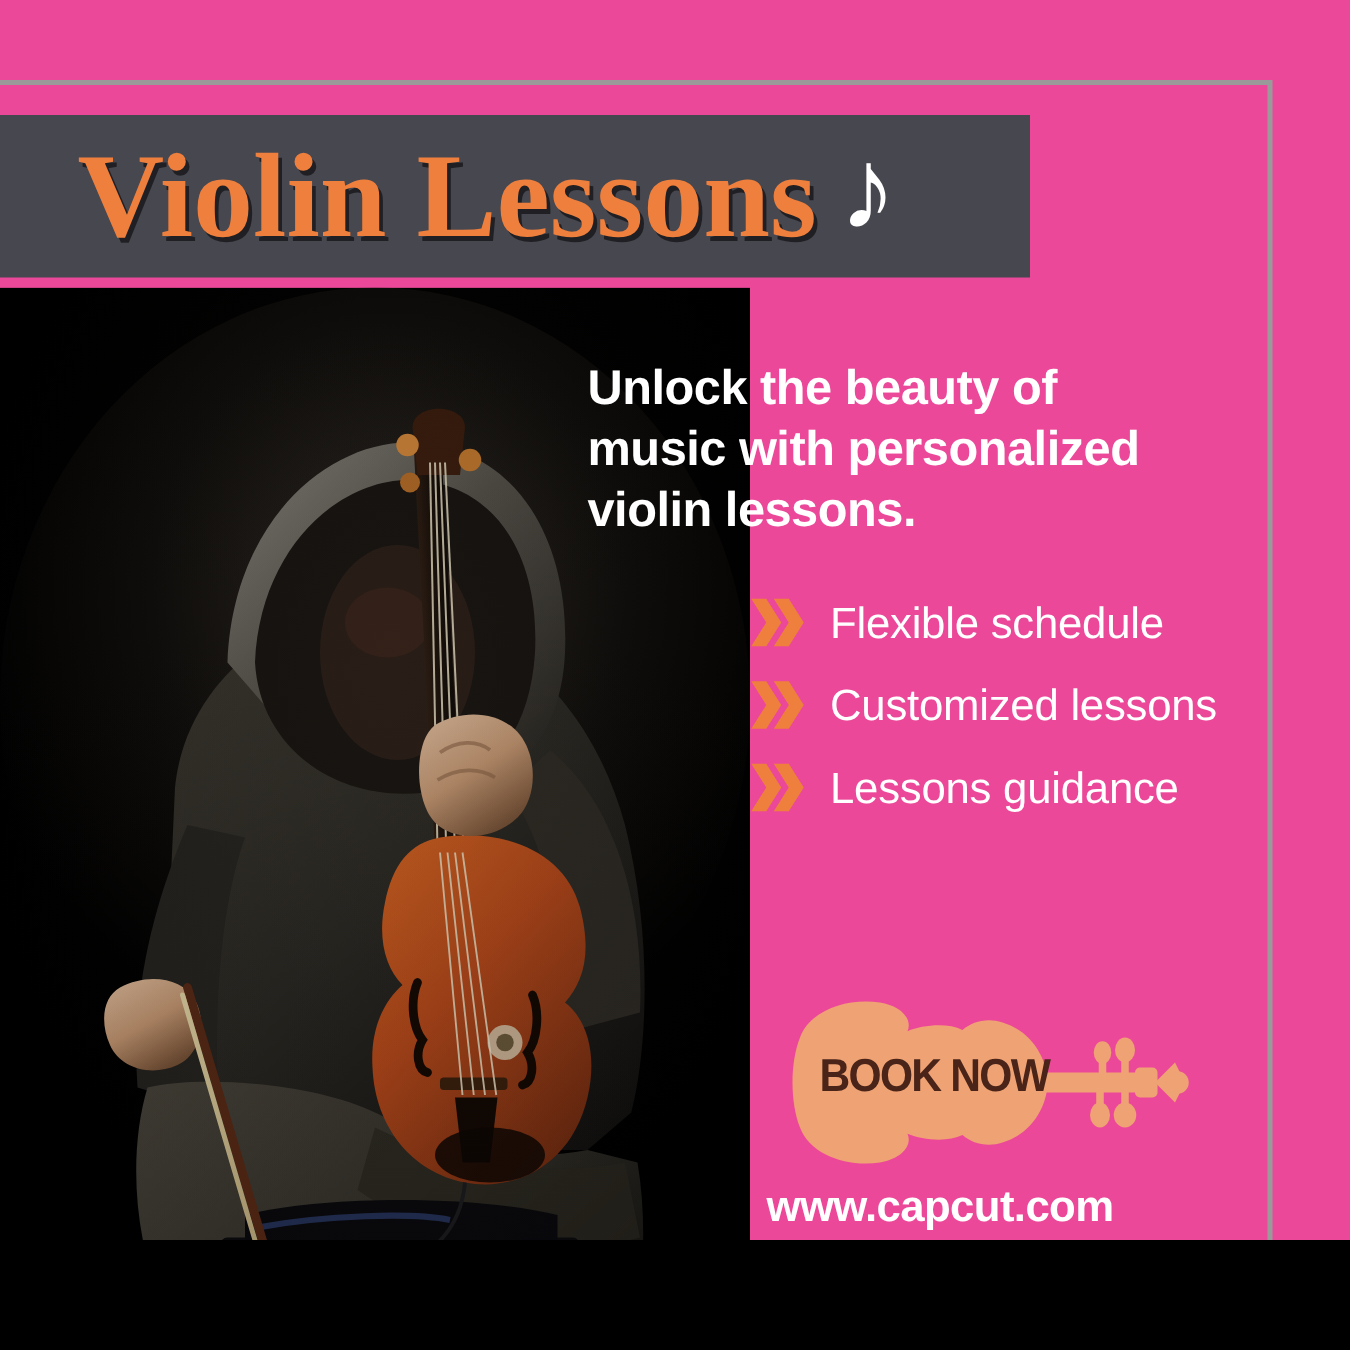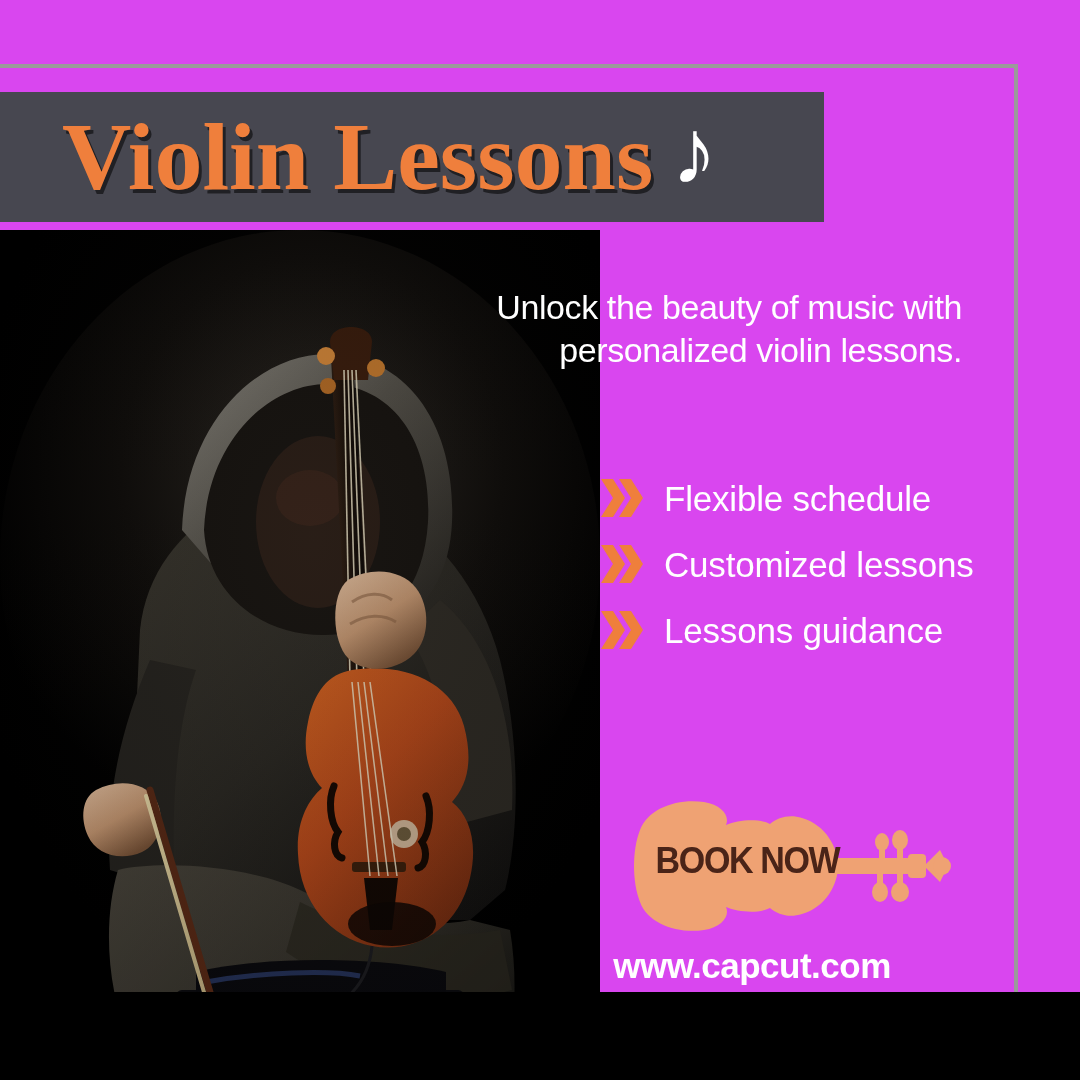--- a/index.html
+++ b/index.html
@@ -4,21 +4,21 @@
 <style>
   html, body {
     margin: 0;
     padding: 0;
     background: #000000;
   }
   #poster {
     position: relative;
     width: 1080px;
     height: 992px;
-    background: #d946ef;
+    background: #ec4899;
     overflow: hidden;
     font-family: "Liberation Sans", sans-serif;
   }
 
   
   .frame {
     position: absolute;
     left: -4px;
     top: 64px;
     width: 1022px;
@@ -73,24 +73,24 @@
     top: -6px;
   }
 
   
   .headline {
     position: absolute;
     left: 470px;
     top: 286px;
     width: 492px;
     z-index: 25;
-    text-align: right;
+    text-align: left;
     color: #ffffff;
-    font-weight: normal;
-    font-size: 34px;
+    font-weight: bold;
+    font-size: 39px;
     line-height: 1.26;
     letter-spacing: -0.4px;
   }
 
   .features {
     position: absolute;
     left: 600px;
     top: 466px;
     width: 420px;
     z-index: 25;

